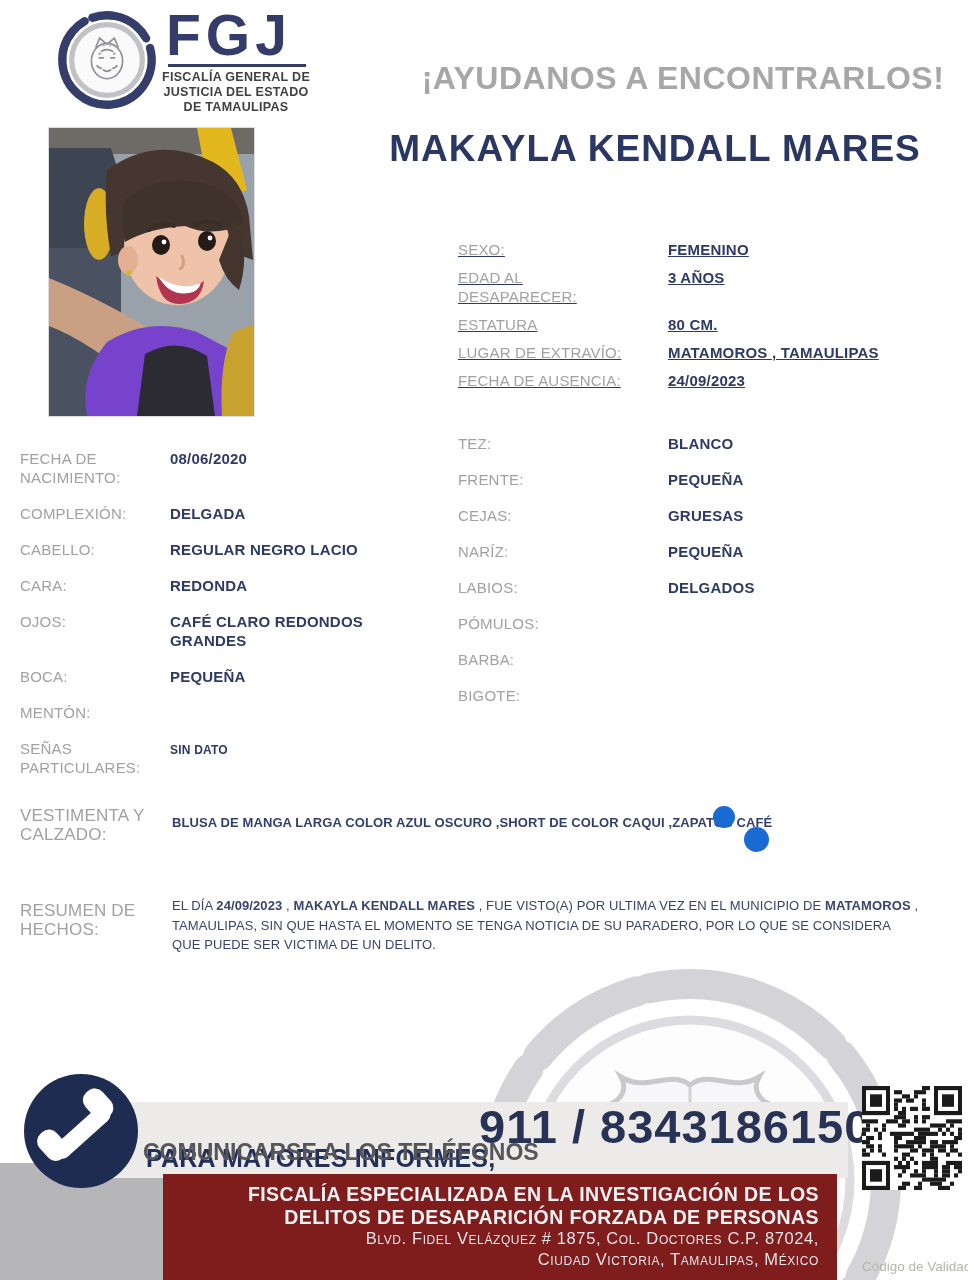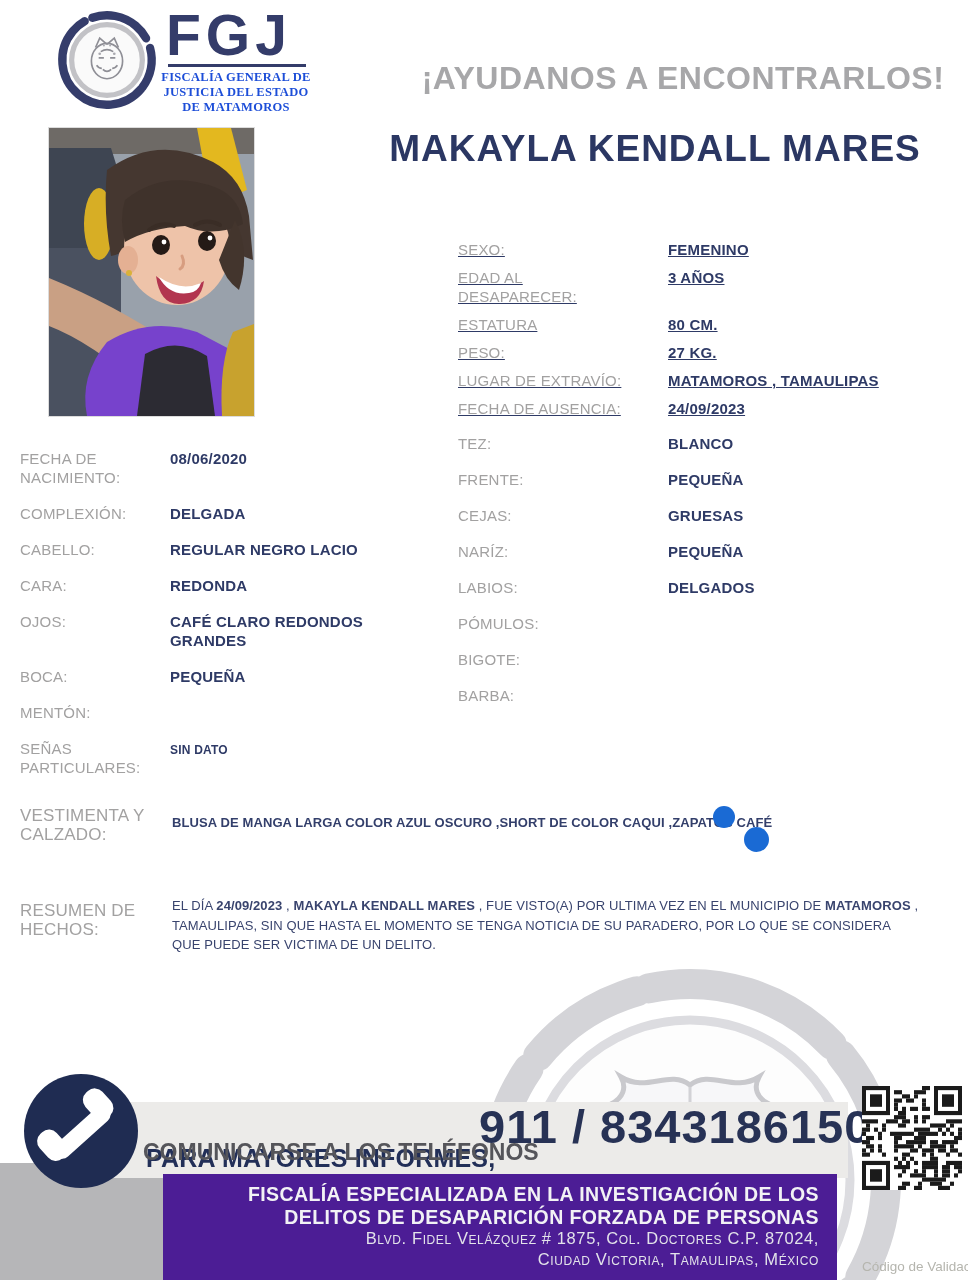--- a/index.html
+++ b/index.html
@@ -5,21 +5,21 @@
   html,body{margin:0;padding:0;background:#ffffff;}
   .page{position:relative;width:968px;height:1280px;background:#ffffff;overflow:hidden;
         font-family:"Liberation Sans",sans-serif;color:#2e3a66;}
 
   
   .seal{position:absolute;left:55px;top:8px;width:104px;height:104px;}
   .fgj-acronym{position:absolute;left:166px;top:2px;font-size:57px;font-weight:800;
                color:#343c6a;letter-spacing:5px;}
   .fgj-rule{position:absolute;left:168px;top:64px;width:138px;height:3px;background:#343c6a;}
   .org-lines{position:absolute;left:158px;top:70px;width:156px;text-align:center;
-             font-size:12.5px;font-weight:700;color:#1d4ed8;line-height:15px;letter-spacing:.3px;font-family:Liberation Serif, serif;}
+             font-size:12.5px;font-weight:700;color:#404040;line-height:15px;letter-spacing:.3px;}
 
   .title{position:absolute;left:372px;top:12px;width:586px;text-align:center;font-size:41px;
          font-weight:800;color:#27335e;letter-spacing:1px;white-space:nowrap;}
   .subtitle{position:absolute;left:390px;top:60px;width:586px;text-align:center;font-size:32px;
             font-weight:800;color:#a7a7a9;letter-spacing:.5px;white-space:nowrap;}
   .person-name{position:absolute;left:352px;top:128px;width:606px;text-align:center;font-size:37px;
                font-weight:800;color:#2b3763;letter-spacing:1px;white-space:nowrap;}
 
   
   .photo{position:absolute;left:48px;top:127px;width:205px;height:288px;border:1px solid #dcdcdc;}
@@ -60,21 +60,21 @@
   #phone-circle{position:absolute;left:24px;top:1074px;width:114px;height:114px;border-radius:50%;
                 background:#1f2c52;z-index:3;}
   #contact-line1{position:absolute;left:146px;top:1112px;font-size:25px;font-weight:800;
                  color:#222f58;z-index:3;white-space:nowrap;letter-spacing:.2px;margin-top:32px;}
   #contact-line2{position:absolute;left:143px;top:1139px;font-size:23px;font-weight:600;
                  color:#55555a;z-index:3;white-space:nowrap;}
   #contact-phones{position:absolute;left:479px;top:1099px;font-size:47px;font-weight:800;
                   color:#273255;z-index:3;white-space:nowrap;letter-spacing:1px;}
 
   
-  #footer-bar{position:absolute;left:163px;top:1174px;width:674px;height:106px;background:#4c1d95;
+  #footer-bar{position:absolute;left:163px;top:1174px;width:674px;height:106px;background:#7f1d1d;
               z-index:4;box-sizing:border-box;text-align:right;padding:9px 18px 0 0;}
   .footer-strong{font-size:19.5px;font-weight:700;color:#f2f2f5;line-height:22.5px;letter-spacing:.4px;}
   .footer-addr{font-size:16.5px;font-weight:400;color:#e3e3ea;line-height:21px;letter-spacing:.6px;
                font-variant:small-caps;}
 
   
   #qr{position:absolute;left:862px;top:1086px;width:100px;height:104px;z-index:5;}
   #qr-caption{position:absolute;left:862px;top:1259px;font-size:13.5px;color:#b5b5ae;
               white-space:nowrap;z-index:5;}
 
@@ -104,21 +104,21 @@
         <circle cx="47" cy="36" r="1"></circle>
           <circle cx="53" cy="36" r="1"></circle>
       </g>
     </svg>
   </div>
   <div class="fgj-acronym">FGJ</div>
   <div class="fgj-rule"></div>
   <div class="org-lines">
     <div>FISCALÍA GENERAL DE</div>
     <div>JUSTICIA DEL ESTADO</div>
-    <div>DE MATAMOROS</div>
+    <div>DE TAMAULIPAS</div>
   </div>
 
   <div class="subtitle">¡AYUDANOS A ENCONTRARLOS!</div>
   <div class="person-name">MAKAYLA KENDALL MARES</div>
 
   <div class="photo" title="niña de cabello oscuro sonriendo, blusa morada, en asiento de auto con moño amarillo">
     <svg width="205" height="288" viewBox="0 0 205 288">
       <rect width="205" height="288" fill="#99a1ab"></rect>
       <rect width="205" height="26" fill="#6e6a66"></rect>
       <path d="M0 20 h62 q16 44 8 96 L0 156 z" fill="#3e4552"></path>
@@ -154,24 +154,20 @@
       </div>
       <div class="frow">
         <div class="flabel">EDAD AL<br>DESAPARECER:</div>
         <div class="fvalue">3 AÑOS</div>
       </div>
       <div class="frow">
         <div class="flabel">ESTATURA</div>
         <div class="fvalue">80 CM.</div>
       </div>
       <div class="frow">
-        <div class="flabel">PESO:</div>
-        <div class="fvalue">27 KG.</div>
-      </div>
-      <div class="frow">
         <div class="flabel">LUGAR DE EXTRAVÍO:</div>
         <div class="fvalue">MATAMOROS , TAMAULIPAS</div>
       </div>
       <div class="frow">
         <div class="flabel">FECHA DE AUSENCIA:</div>
         <div class="fvalue">24/09/2023</div>
       </div>
     </div>
   <div class="col" id="col-left">
       <div class="frow">
@@ -226,25 +222,25 @@
       </div>
       <div class="frow">
         <div class="flabel">LABIOS:</div>
         <div class="fvalue">DELGADOS</div>
       </div>
       <div class="frow">
         <div class="flabel">PÓMULOS:</div>
         <div class="fvalue"></div>
       </div>
       <div class="frow">
+        <div class="flabel">BARBA:</div>
+        <div class="fvalue"></div>
+      </div>
+      <div class="frow">
         <div class="flabel">BIGOTE:</div>
-        <div class="fvalue"></div>
-      </div>
-      <div class="frow">
-        <div class="flabel">BARBA:</div>
         <div class="fvalue"></div>
       </div>
     </div>
 
   <div class="block-label" id="clothing-label">VESTIMENTA Y<br>CALZADO:</div>
   <div id="clothing-value">BLUSA DE MANGA LARGA COLOR AZUL OSCURO ,SHORT DE COLOR CAQUI ,ZAPATOS CAFÉ</div>
 
   <div class="block-label" id="summary-label">RESUMEN DE<br>HECHOS:</div>
   <div id="summary-text"><span>EL DÍA </span><span class="b">24/09/2023</span><span> , </span><span class="b">MAKAYLA KENDALL MARES</span><span> , FUE VISTO(A) POR ULTIMA VEZ EN EL MUNICIPIO DE </span><span class="b">MATAMOROS</span><span> , TAMAULIPAS, SIN QUE HASTA EL MOMENTO SE TENGA NOTICIA DE SU PARADERO, POR LO QUE SE CONSIDERA QUE PUEDE SER VICTIMA DE UN DELITO.</span></div>
 

